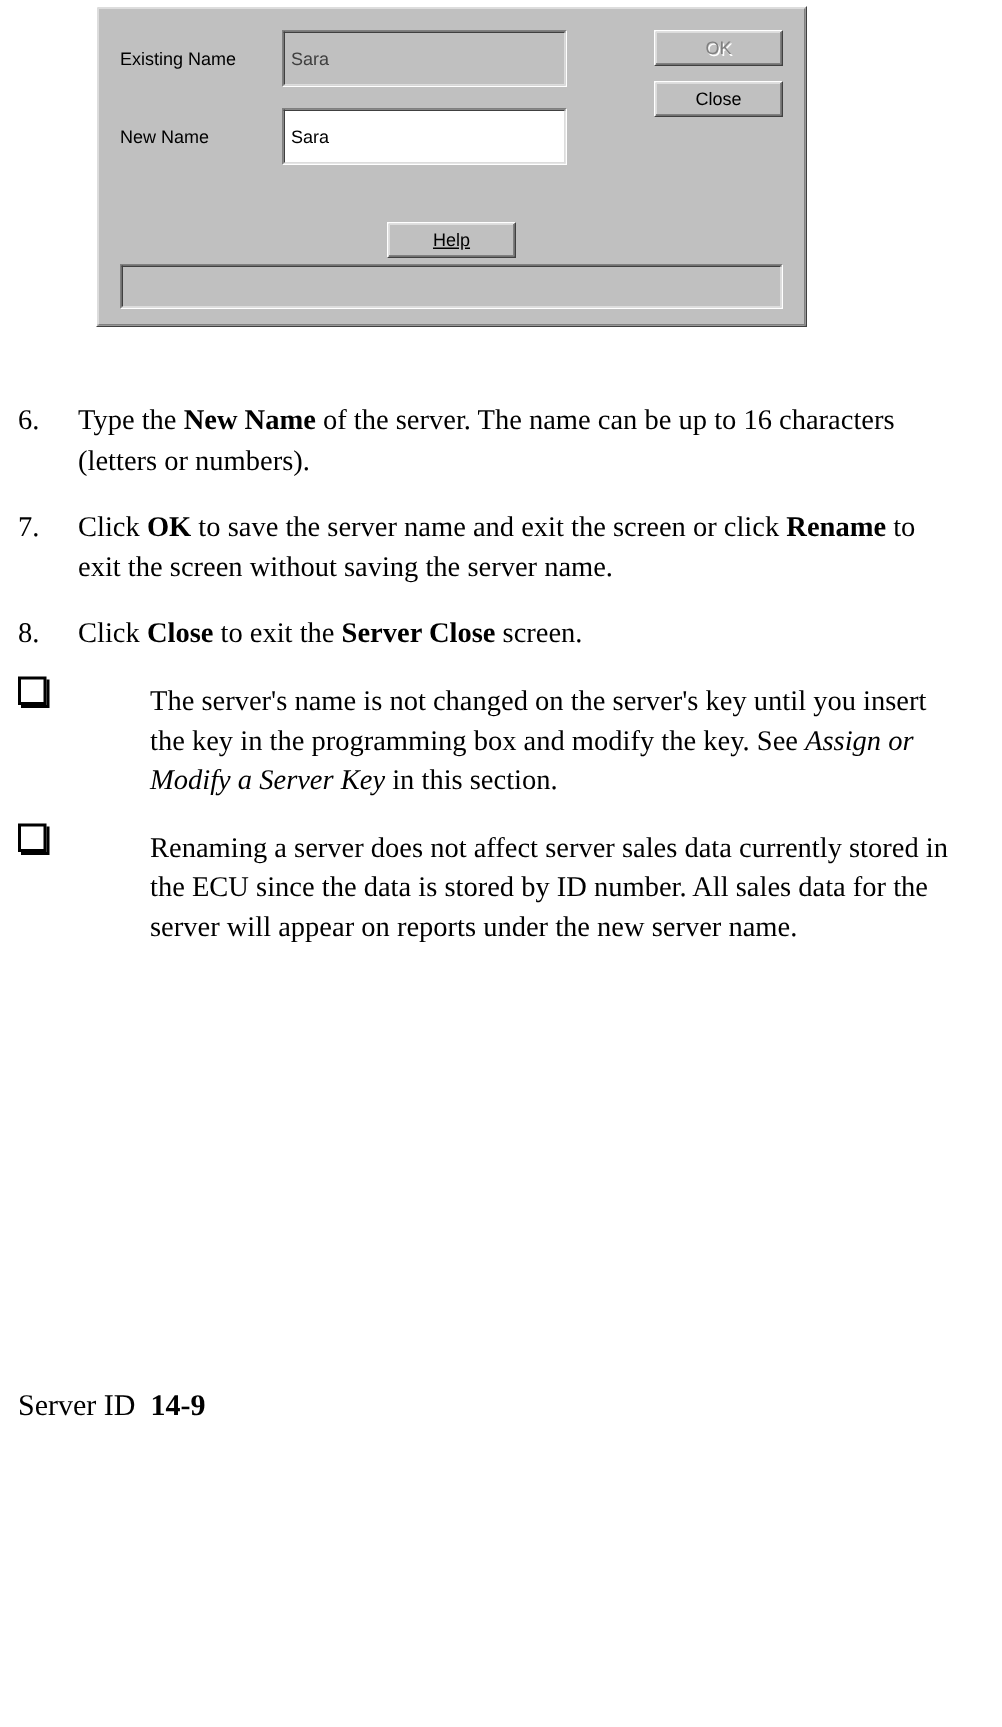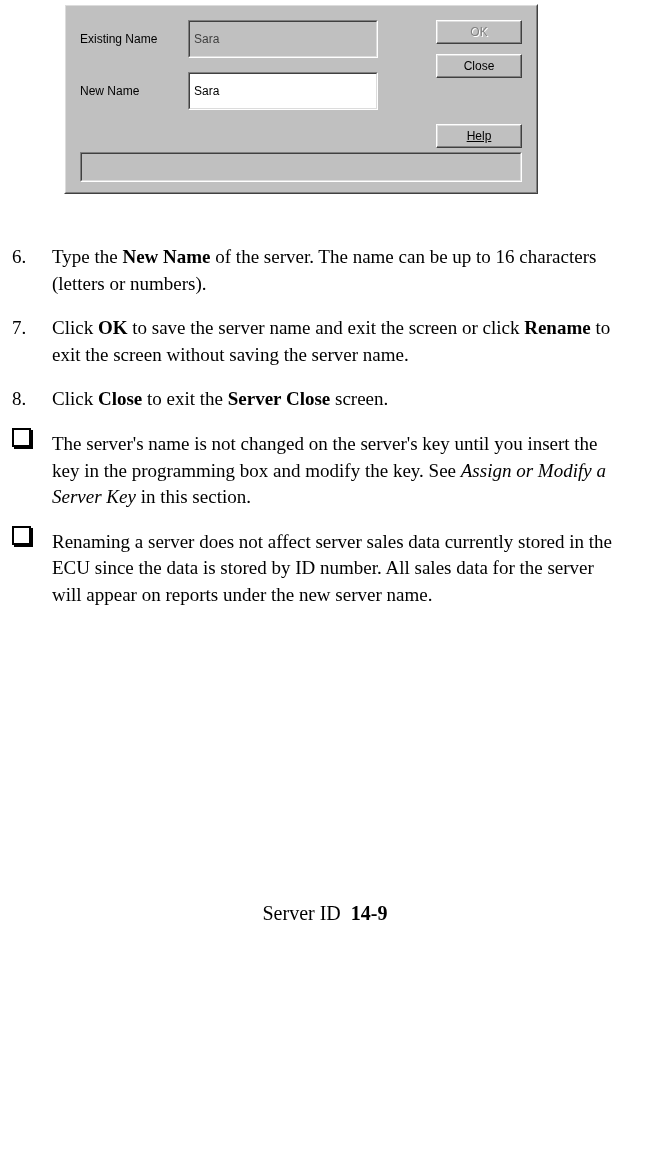--- a/index.html
+++ b/index.html
@@ -103,21 +103,22 @@
     text-align: center;
     cursor: default;
     margin-bottom: 0;
   }
   .win-button[disabled] {
     color: #808080;
     text-shadow: 1px 1px 0 #fff;
   }
   .help-row {
     display: flex;
-    justify-content: flex-end;
+    justify-content: center;
+    margin-top: 24px;
     margin-bottom: 4px;
     text-decoration: underline;
   }
   .status-well {
     border-top: 1px solid #808080;
     border-left: 1px solid #808080;
     border-right: 1px solid #fff;
     border-bottom: 1px solid #fff;
     height: 28px;
     margin-top: 4px;
@@ -154,20 +155,21 @@
   .step-text b { font-weight: bold; }
   h3.notes {
     font-family: Arial, Helvetica, sans-serif;
     font-size: 19px;
     font-weight: bold;
     margin: 28px 0 14px 0;
   }
   .note-item {
     display: flex;
     margin: 0 0 18px 0;
+    gap: 48px;
   }
   .note-box {
     width: 40px;
     flex-shrink: 0;
     font-size: 24px;
     line-height: 1;
     position: relative;
     top: -4px;
   }
   .note-box .sq {
@@ -178,21 +180,21 @@
     background: #fff;
     box-shadow: 2px 2px 0 #000;
   }
   .note-text {
     flex: 1;
     max-width: 570px;
   }
   .footer {
     position: relative;
     margin-top: 290px;
-    text-align: center;
+    text-align: left;
     font-size: 20px;
   }
   .footer .pagenum { font-weight: bold; }
 </style>
 </head>
 <body>
 
 <div class="page">
 
   <div class="dialog-frame">

